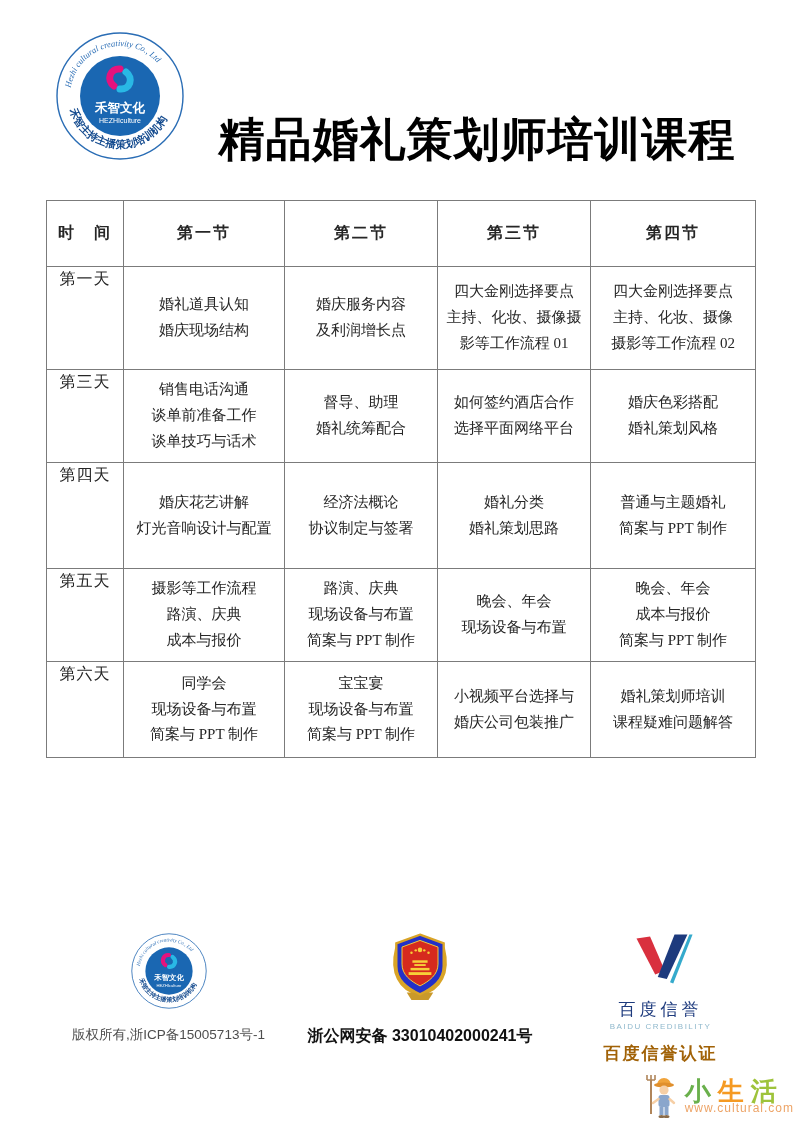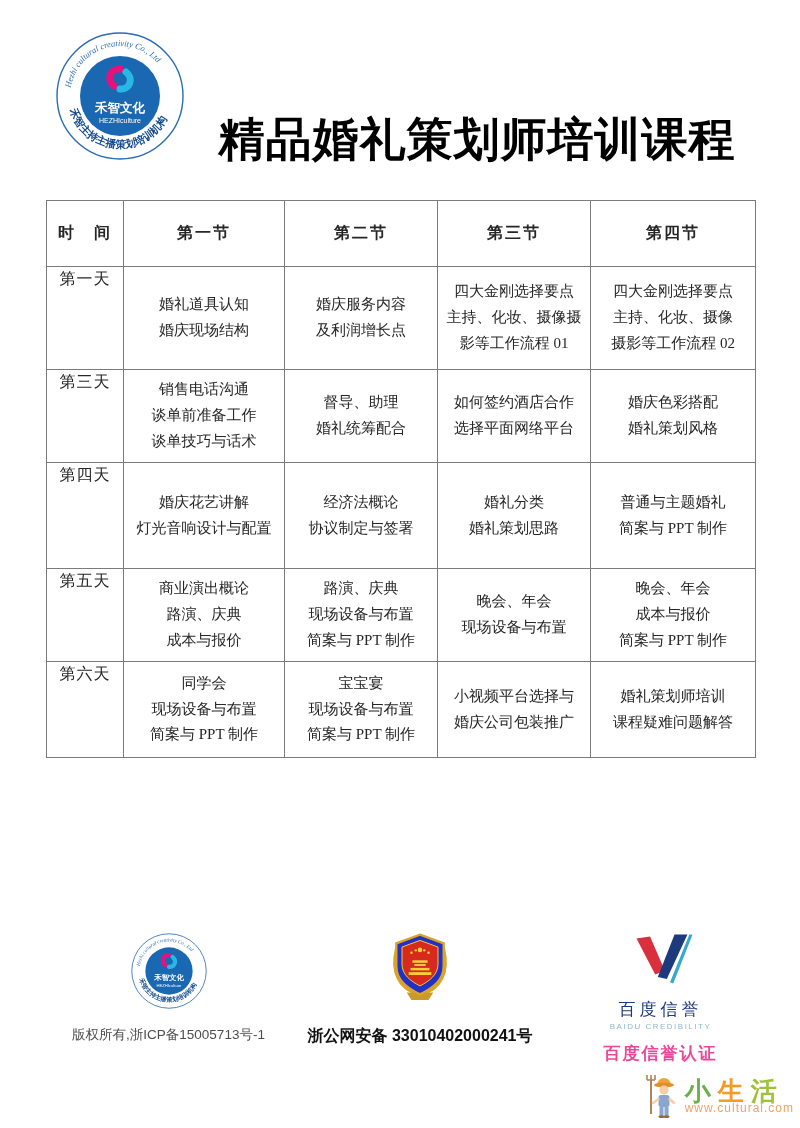--- a/index.html
+++ b/index.html
@@ -30,21 +30,21 @@
   .footer{position:absolute;left:0;top:928px;width:800px;height:135px;
         font-family:"Liberation Sans",sans-serif;}
   .f-col{position:absolute;text-align:center;}
   .f-left{left:66px;width:205px;}
   .f-center{left:298px;width:244px;}
   .f-right{left:583px;width:155px;}
   .copyright{margin-top:12px;font-size:13.5px;color:#4d4d4d;white-space:nowrap;}
   .police-text{margin-top:20px;font-size:16px;font-weight:bold;color:#111;white-space:nowrap;}
   .baidu-cn{margin-top:4px;font-size:17px;color:#1d3a7d;letter-spacing:4px;}
   .baidu-en{margin-top:1px;font-size:8px;color:#8fb8cc;letter-spacing:1.5px;}
-  .baidu-cert{margin-top:11px;font-size:17px;font-weight:600;color:#ec4899;letter-spacing:2px;}
+  .baidu-cert{margin-top:11px;font-size:17px;font-weight:600;color:#a16207;letter-spacing:2px;}
 
   
   .watermark{position:absolute;right:6px;bottom:8px;display:flex;align-items:center;
         font-family:"Liberation Sans",sans-serif;}
   .wm-text{margin-left:2px;}
   .wm-brand{font-size:26px;font-weight:700;letter-spacing:7px;line-height:1;white-space:nowrap;}
   .wm-brand .c0{color:#6ab04c;}
   .wm-brand .c1{color:#f59a23;}
   .wm-brand .c2{color:#9ec33b;}
   .wm-url{margin-top:-3px;font-size:12px;color:#eda467;letter-spacing:1px;white-space:nowrap;}
@@ -126,21 +126,21 @@
 灯光音响设计与配置</td>
         <td class="cell">经济法概论
 协议制定与签署</td>
         <td class="cell">婚礼分类
 婚礼策划思路</td>
         <td class="cell">普通与主题婚礼
 简案与 PPT 制作</td>
       </tr>
       <tr>
         <td class="day">第五天</td>
-        <td class="cell">商业演出概论
+        <td class="cell">摄影等工作流程
 路演、庆典
 成本与报价</td>
         <td class="cell">路演、庆典
 现场设备与布置
 简案与 PPT 制作</td>
         <td class="cell">晚会、年会
 现场设备与布置</td>
         <td class="cell">晚会、年会
 成本与报价
 简案与 PPT 制作</td>

